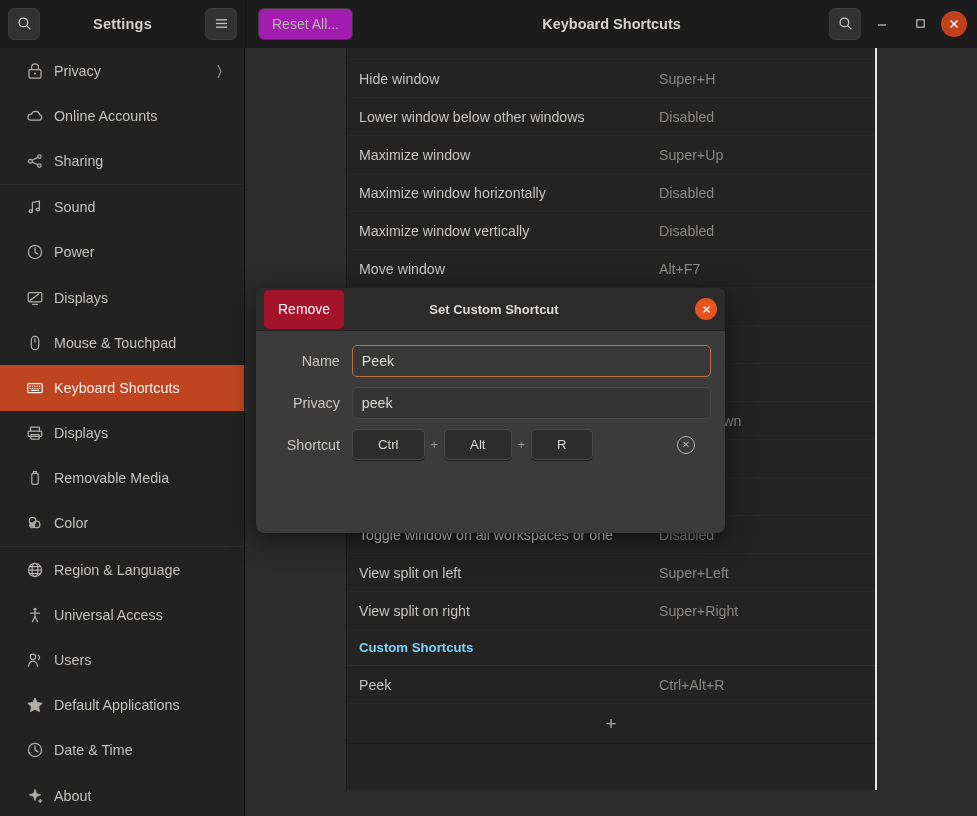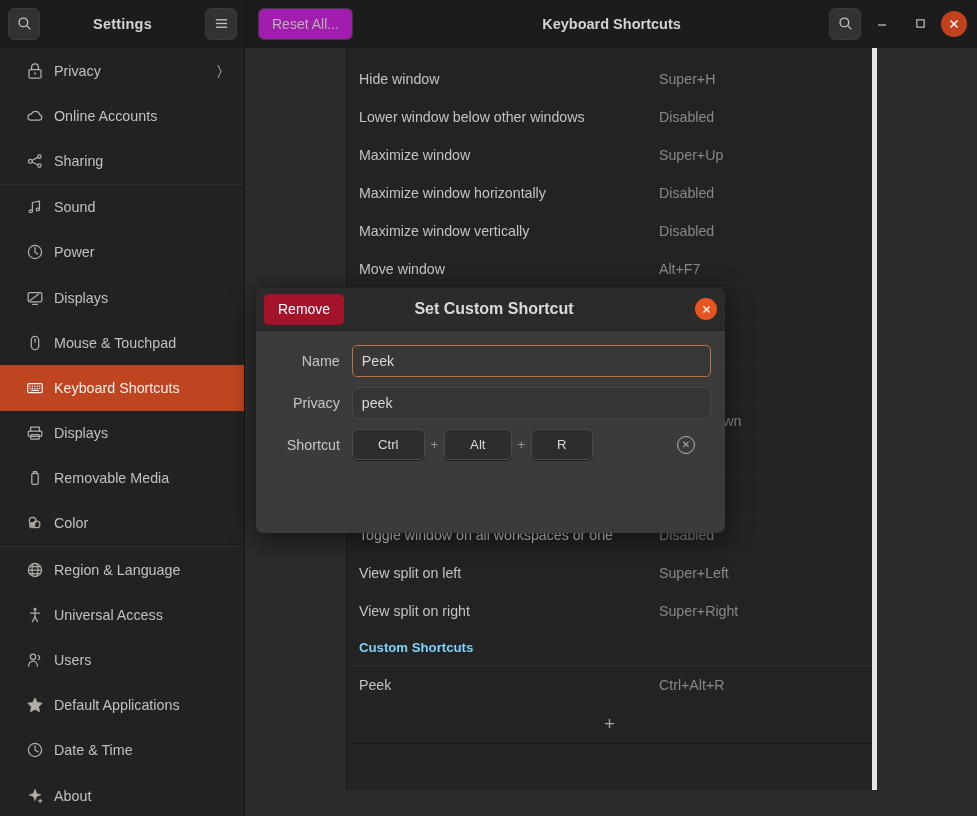--- a/index.html
+++ b/index.html
@@ -82,21 +82,21 @@
   .side-sep { height: 1px; background: #2c2c2c; margin: 0; }
 
   
   .main {
     position: absolute; top: 48px; left: 245px; width: 732px; height: 768px;
     background: #2b2b2b;
   }
   .list-panel {
     position: absolute; left: 101px; top: 0px; width: 531px; height: 742px;
     background: #232323;
-    border-left: 1px solid #1a1a1a; border-right: 5px solid #e5e5e5;
+    border-left: 1px solid #1a1a1a; border-right: 2px solid #e5e5e5;
     overflow: hidden;
   }
   .row {
     height: 38px; display: flex; align-items: center; padding: 0 12px;
     border-bottom: 1px solid #282828;
   }
   .row .rname { font-size: 14.2px; color: #c6c2be; width: 300px; }
   .row .rkey  { font-size: 14.2px; color: #8b8783; }
   .row.section {
     height: 36px; border-bottom: 1px solid #2e2e2e;
@@ -115,27 +115,27 @@
     background: #3b3b3b; border-radius: 8px;
     box-shadow: 0 6px 26px rgba(0,0,0,.55);
     overflow: hidden; z-index: 20;
   }
   .dlg-head {
     height: 43px; background: #2b2b2b; display: flex; align-items: center;
     position: relative; padding: 0 8px;
     border-bottom: 1px solid #242424;
   }
   .remove-btn {
-    height: 31px; padding: 0 14px; border-radius: 5px; background: #a3132a;
+    height: 39px; padding: 0 14px; border-radius: 5px; background: #a3132a;
     color: #fff; font-size: 14px; display: flex; align-items: center;
     cursor: pointer; border: none; font-family: "Liberation Sans", sans-serif;
   }
   .dlg-title {
     position: absolute; left: 7px; right: 0; text-align: center;
-    font-size: 16px; font-weight: bold; color: #ddd9d5; pointer-events: none;
+    font-size: 13px; font-weight: bold; color: #ddd9d5; pointer-events: none;
   }
   .dlg-close {
     margin-left: auto; width: 22px; height: 22px; border-radius: 11px;
     background: #e8541f; color: #fff; display: flex; align-items: center;
     justify-content: center; font-size: 12px; cursor: pointer; z-index: 2;
   }
   .dlg-body { padding: 14px 14px 0 0; }
   .frow { display: flex; align-items: center; margin-bottom: 10px; }
   .flabel {
     width: 96px; text-align: right; padding-right: 12px;

